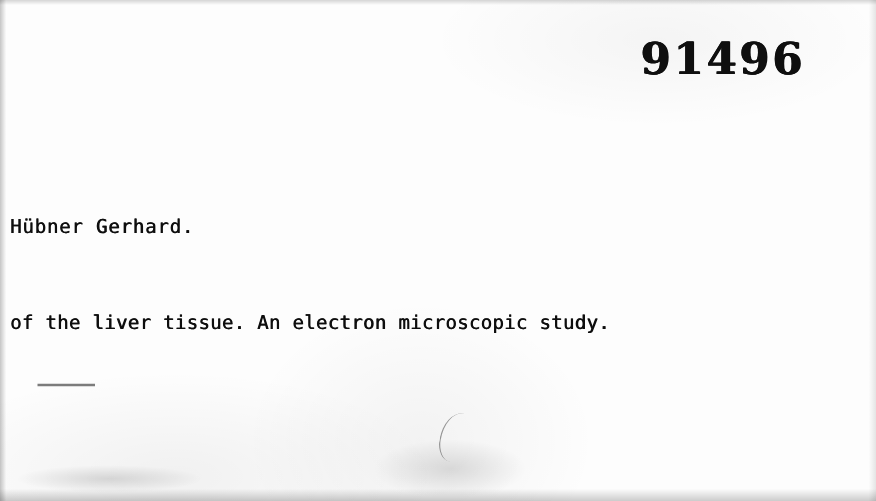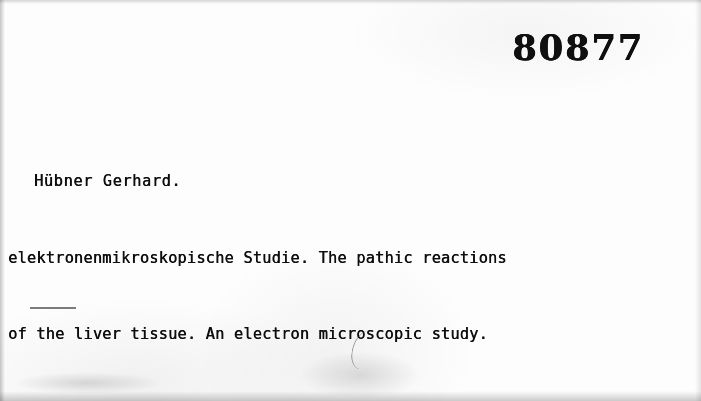--- a/index.html
+++ b/index.html
@@ -81,21 +81,20 @@
     text-shadow: 0.45px 0 0 #101010;
   }
   .entry .line {
     display: block;
     white-space: pre;
   }
   .indent-1 { padding-left: 22px; }
 
   .line.author {
     letter-spacing: 0.6px;
-    margin-left: 26px;
   }
 
   
   .smudge {
     position: absolute;
     left: 352px;
     top: 330px;
     width: 26px;
     height: 40px;
     border-left: 1.5px solid rgba(40,40,40,0.45);
@@ -132,25 +131,24 @@
 </head>
 <body>
 
 <div class="card">
 
   <div class="edge-top"></div>
   <div class="edge-left"></div>
   <div class="edge-right"></div>
   <div class="edge-bottom"></div>
 
-  <div class="catalog-number">80877</div>
+  <div class="catalog-number">91496</div>
 
   <div class="entry">
     <span class="line author">Hübner Gerhard.</span>
-    <span class="line">elektronenmikroskopische Studie. The pathic reactions</span>
     <span class="line">of the liver tissue. An electron microscopic study.</span>
     
     
     
     
   </div>
 
   <div class="underline-smear"></div>
   <div class="smudge"></div>
   <div class="blot"></div>

